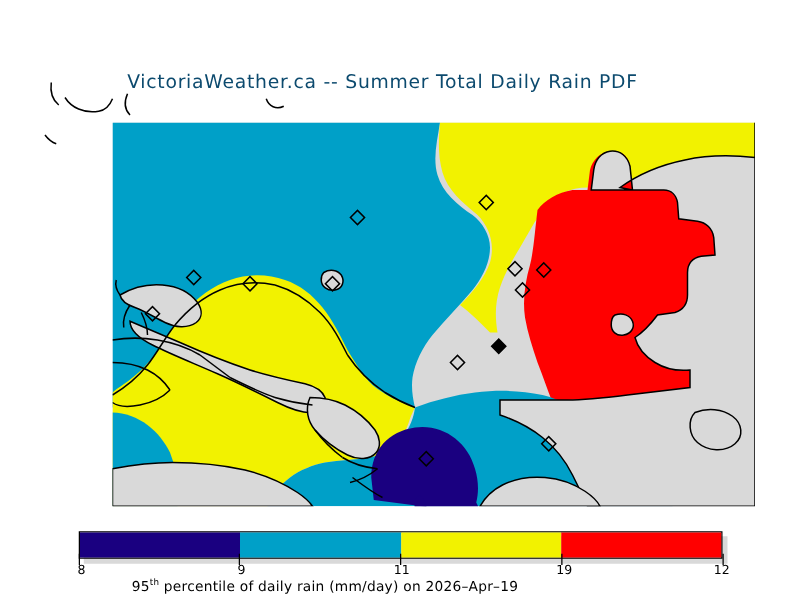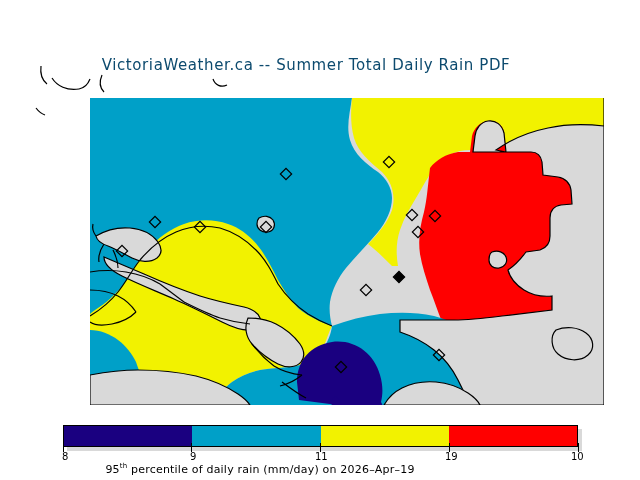--- a/index.html
+++ b/index.html
@@ -360,20 +360,20 @@
     <div class="cb-tick" style="left:63px"></div>
     <div class="cb-tick" style="left:191px"></div>
     <div class="cb-tick" style="left:320px"></div>
     <div class="cb-tick" style="left:449px"></div>
     <div class="cb-tick" style="left:578px"></div>
 
     <div class="cb-ticklabel" style="left:62px">8</div>
     <div class="cb-ticklabel" style="left:190px">9</div>
     <div class="cb-ticklabel" style="left:315px">11</div>
     <div class="cb-ticklabel" style="left:445px">19</div>
-    <div class="cb-ticklabel" style="left:571px">10</div>
+    <div class="cb-ticklabel" style="left:571px">12</div>
 
     <div id="cb-caption">
       <span>95</span><sup>th</sup><span> percentile of daily rain (mm/day) on 2026–Apr–19</span>
     </div>
   </div>
 
 </div>
 
 </body></html>

